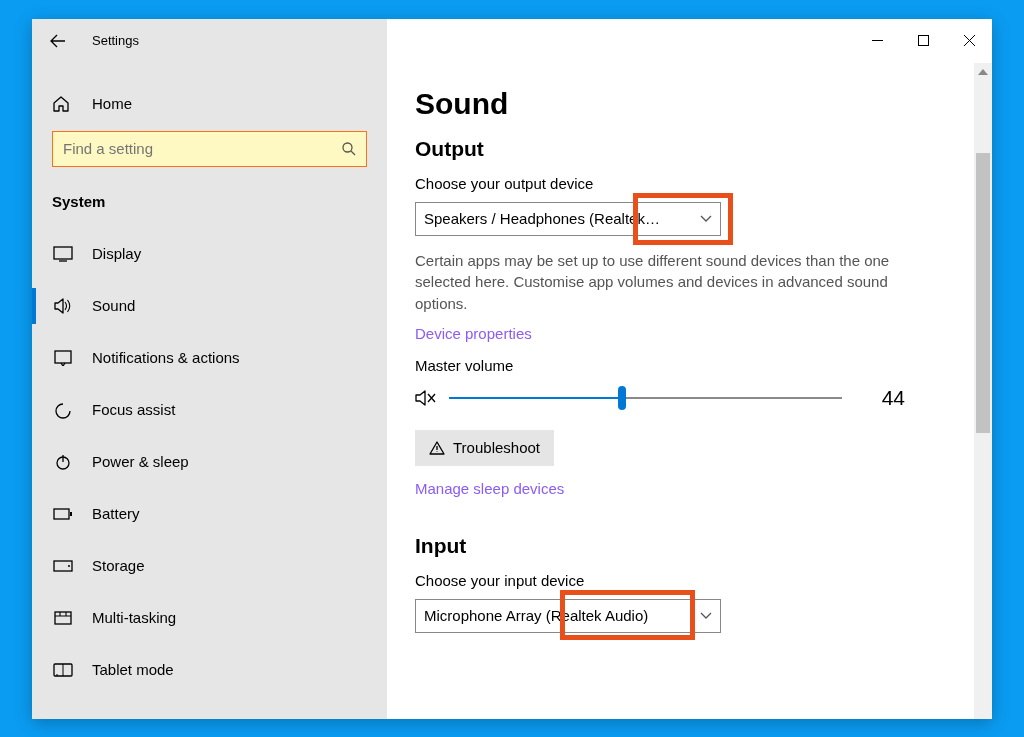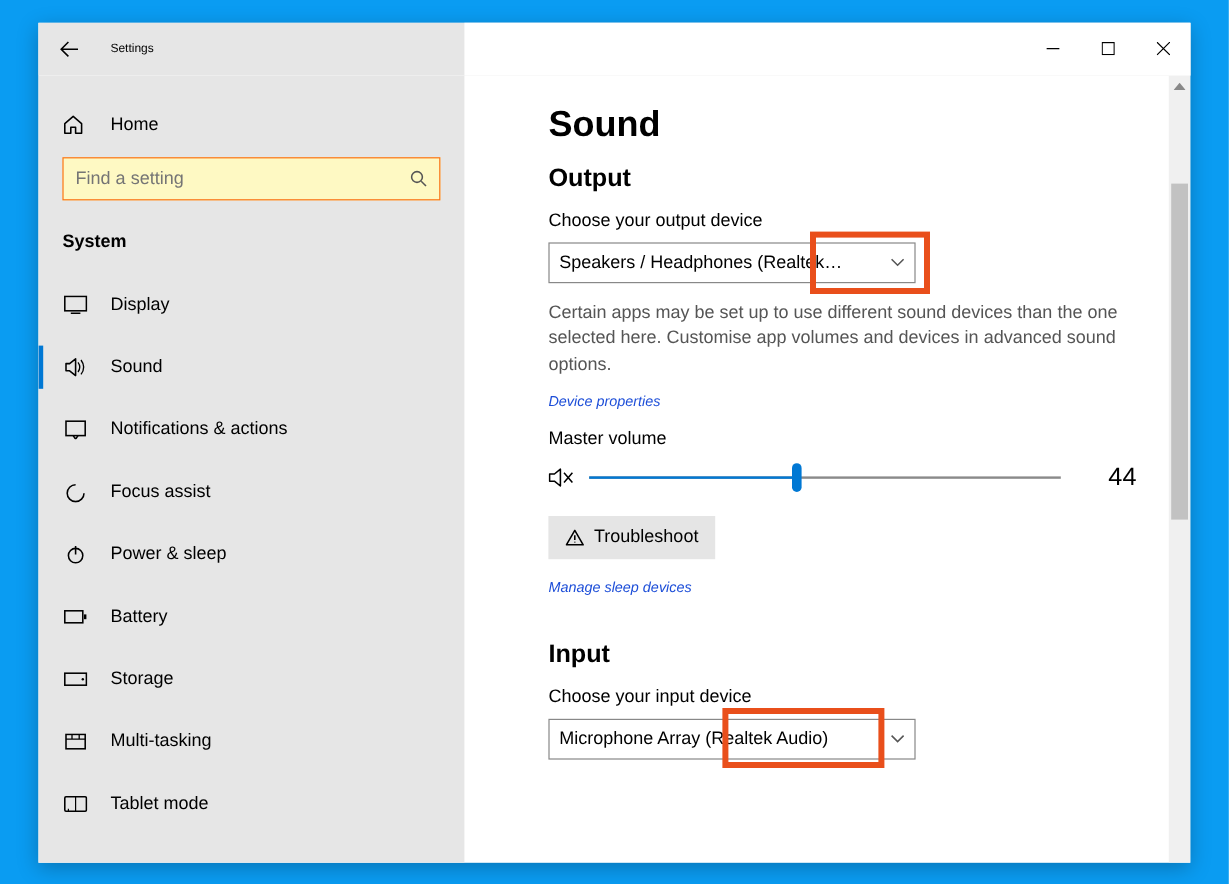--- a/index.html
+++ b/index.html
@@ -33,34 +33,34 @@
     top: 0; right: 0; height: 44px; width: 605px;
     background: #fff;
     z-index: 0;
   }
   .titlebar .back {
     width: 20px; height: 20px;
     display: flex; align-items: center; justify-content: center;
     margin-right: 24px;
     z-index: 1;
   }
-  .titlebar .title { font-size: 10px; color: #000; z-index: 1; }
+  .titlebar .title { font-size: 13px; color: #000; z-index: 1; }
   .win-controls {
     position: absolute;
     right: 0; top: 0; height: 44px;
     display: flex;
     align-items: center;
     z-index: 2;
   }
   .win-controls .ctrl {
     width: 46px; height: 44px;
     display: flex; align-items: center; justify-content: center;
     font-size: 11px; color: #000;
   }
-  .body-area { flex: 1; display: flex; overflow: hidden; gap: 42px; }
+  .body-area { flex: 1; display: flex; overflow: hidden; }
   .sidebar {
     width: 355px;
     background: #e6e6e6;
     padding: 20px 0 0 0;
     position: relative;
   }
   .home-row {
     display: flex; align-items: center;
     padding: 12px 20px;
     cursor: default;
@@ -143,21 +143,21 @@
     height: 34px;
     width: 306px;
     padding: 0 8px;
     position: relative;
     background: #fff;
     font-size: 15px;
     justify-content: space-between;
   }
   .combo .chev { color: #555; font-size: 11px; }
   .hint { font-size: 15px; color: #555; margin: 14px 0 10px 0; max-width: 508px; line-height: 1.45; }
-  .link { color: #1d4ed8; font-size: 12px; display: inline-block; cursor: pointer; font-style: italic; }
+  .link { color: #8b5cf6; font-size: 15px; display: inline-block; cursor: pointer; }
   .vol-row {
     display: flex; align-items: center;
     margin: 12px 0 20px 0;
     width: 490px;
   }
   .vol-row .muteic { width: 24px; margin-right: 10px; color: #000; }
   .vol-track {
     flex: 1; height: 2px; background: #8a8a8a; position: relative;
     margin-right: 40px;
   }

